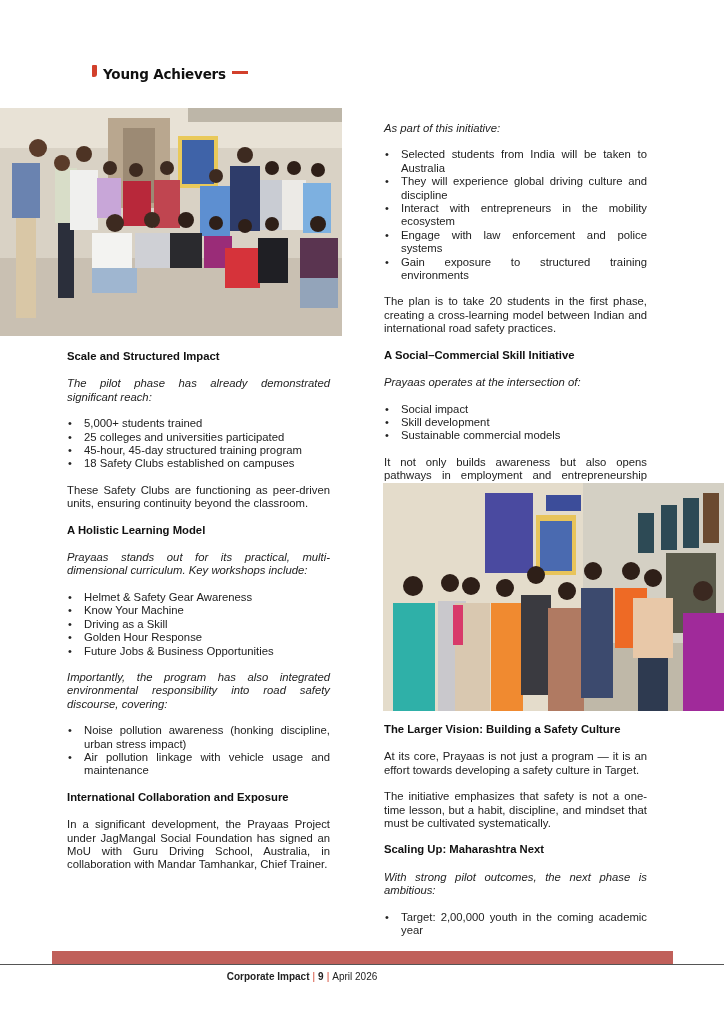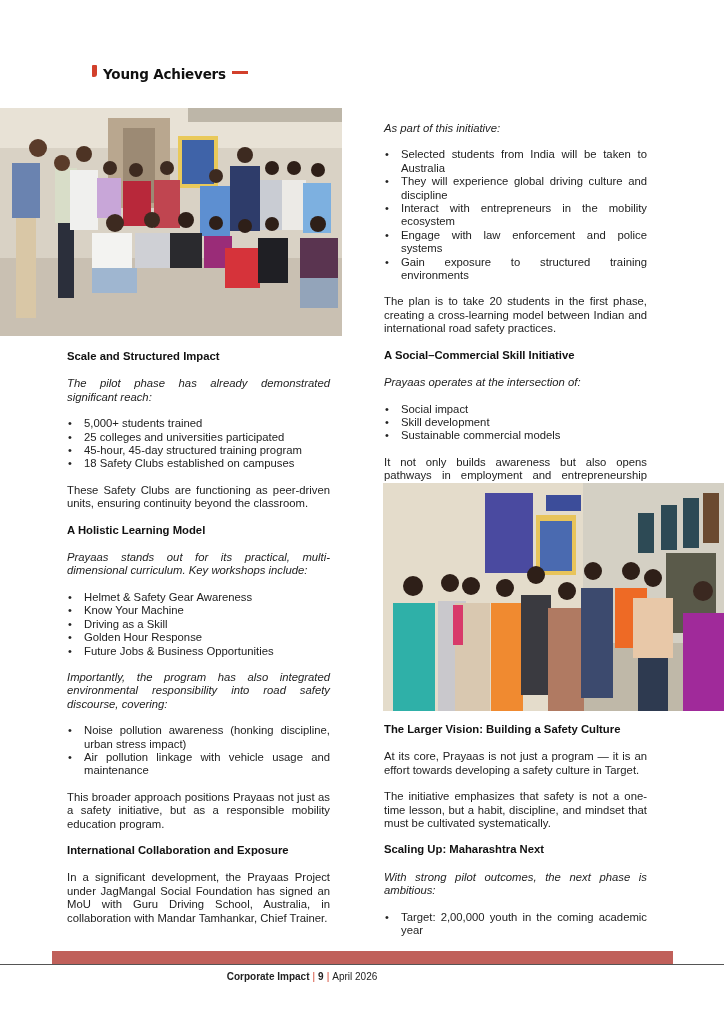--- a/index.html
+++ b/index.html
@@ -114,21 +114,20 @@
     <li>Know Your Machine</li>
     <li>Driving as a Skill</li>
     <li>Golden Hour Response</li>
     <li>Future Jobs &amp; Business Opportunities</li>
   </ul>
   <p class="it">Importantly, the program has also integrated environmental responsibility into road safety discourse, covering:</p>
   <ul>
     <li>Noise pollution awareness (honking discipline, urban stress impact)</li>
     <li>Air pollution linkage with vehicle usage and maintenance</li>
   </ul>
-  <p>This broader approach positions Prayaas not just as a safety initiative, but as a responsible mobility education program.</p>
 
   <h3>International Collaboration and Exposure</h3>
   <p>In a significant development, the Prayaas Project under JagMangal Social Foundation has signed an MoU with Guru Driving School, Australia, in collaboration with Mandar Tamhankar, Chief Trainer.</p>
 </div>
 
 <div class="col" id="col-right">
   <p class="it">As part of this initiative:</p>
   <ul>
     <li>Selected students from India will be taken to Australia</li>
     <li>They will experience global driving culture and discipline</li>

